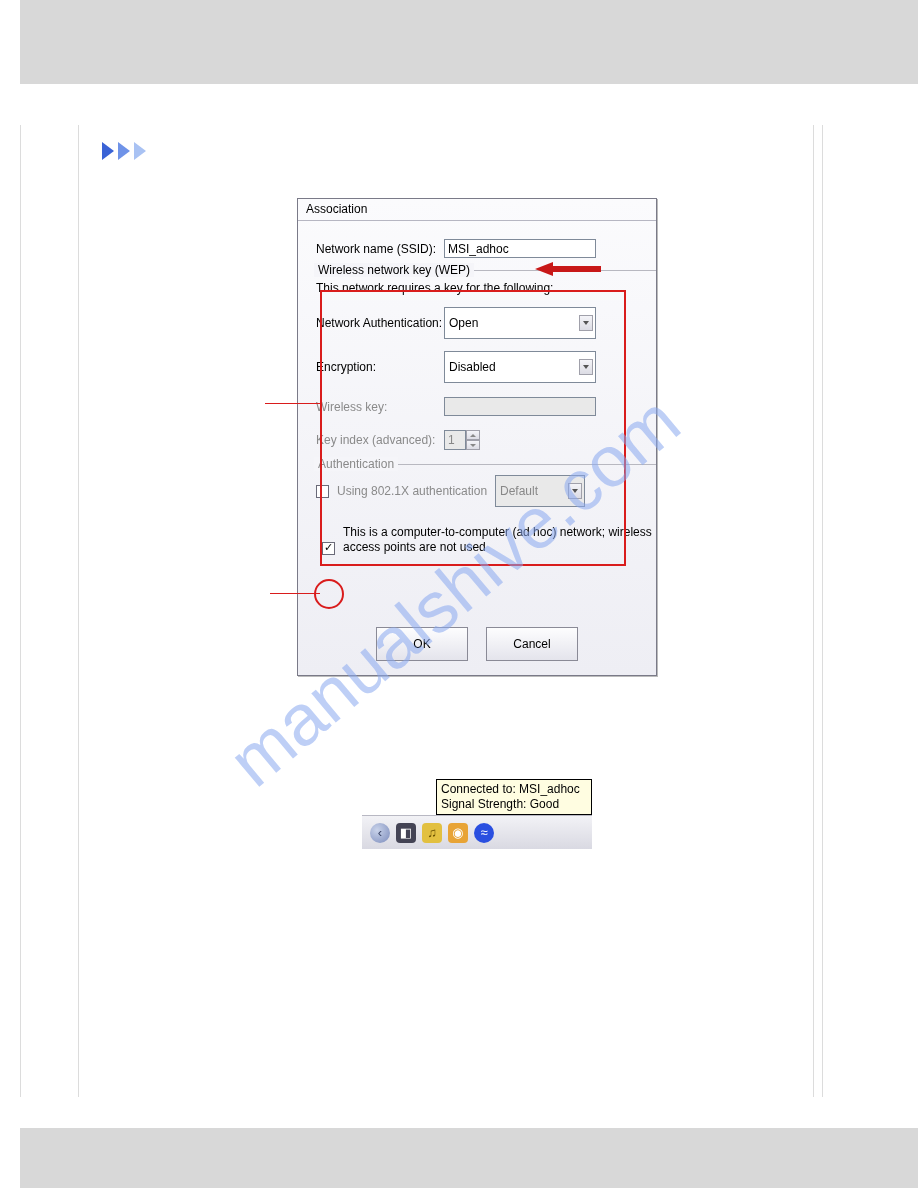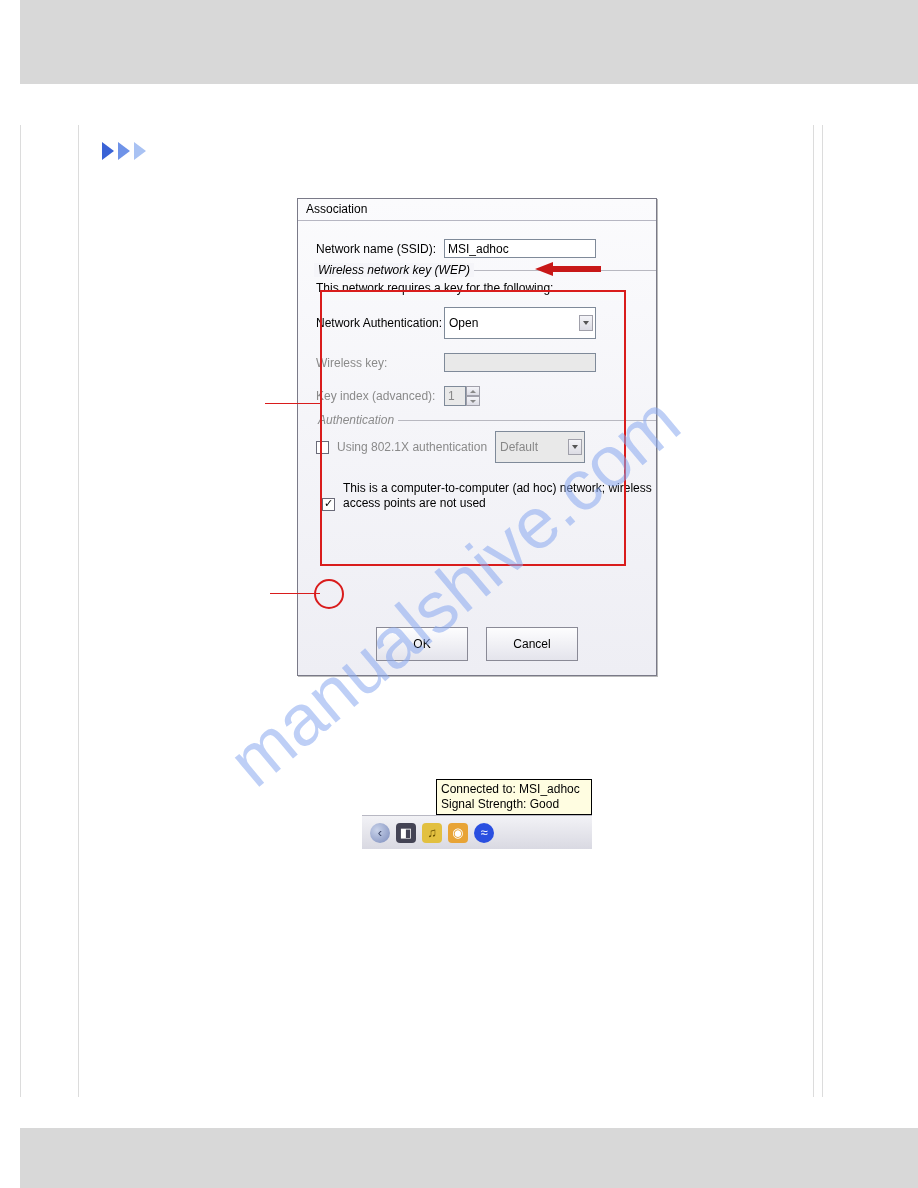--- a/index.html
+++ b/index.html
@@ -104,21 +104,20 @@
     padding-top: 10px;
     position: relative;
   }
   .grp-legend {
     position: absolute;
     top: -8px; left: -2px;
     background: #f5f5f9;
     padding: 0 4px;
     color: #000;
     font-size: 12px;
-    font-style: italic;
   }
   .grp-legend.disabled { color: #8a8a8a; }
   .desc { margin-bottom: 12px; color: #000; }
   .spin {
     width: 36px; height: 20px;
     display: flex;
   }
   .spin .spv {
     width: 22px; border: 1px solid #7f8a99; background: #e9e9e9; color: #888;
     text-align: left; padding-left: 3px; font-size: 12px;
@@ -274,20 +273,27 @@
       <div class="desc">This network requires a key for the following:</div>
 
       <div class="row">
         <span class="lbl">Network Authentication:</span>
         <div class="sel">
           <span>Open</span>
           <span class="selbtn"></span>
         </div>
       </div>
 
+      <div class="row">
+        <span class="lbl">Encryption:</span>
+        <div class="sel">
+          <span>Disabled</span>
+          <span class="selbtn"></span>
+        </div>
+      </div>
 
       <div class="row" style="margin-top:14px;">
         <span class="lbl disabled">Wireless key:</span>
         <input class="txt disabled" disabled="" value="" style="">
       </div>
 
       <div class="row" style="margin-top:14px;">
         <span class="lbl disabled">Key index (advanced):</span>
         <div class="spin">
           <div class="spv">1</div>

